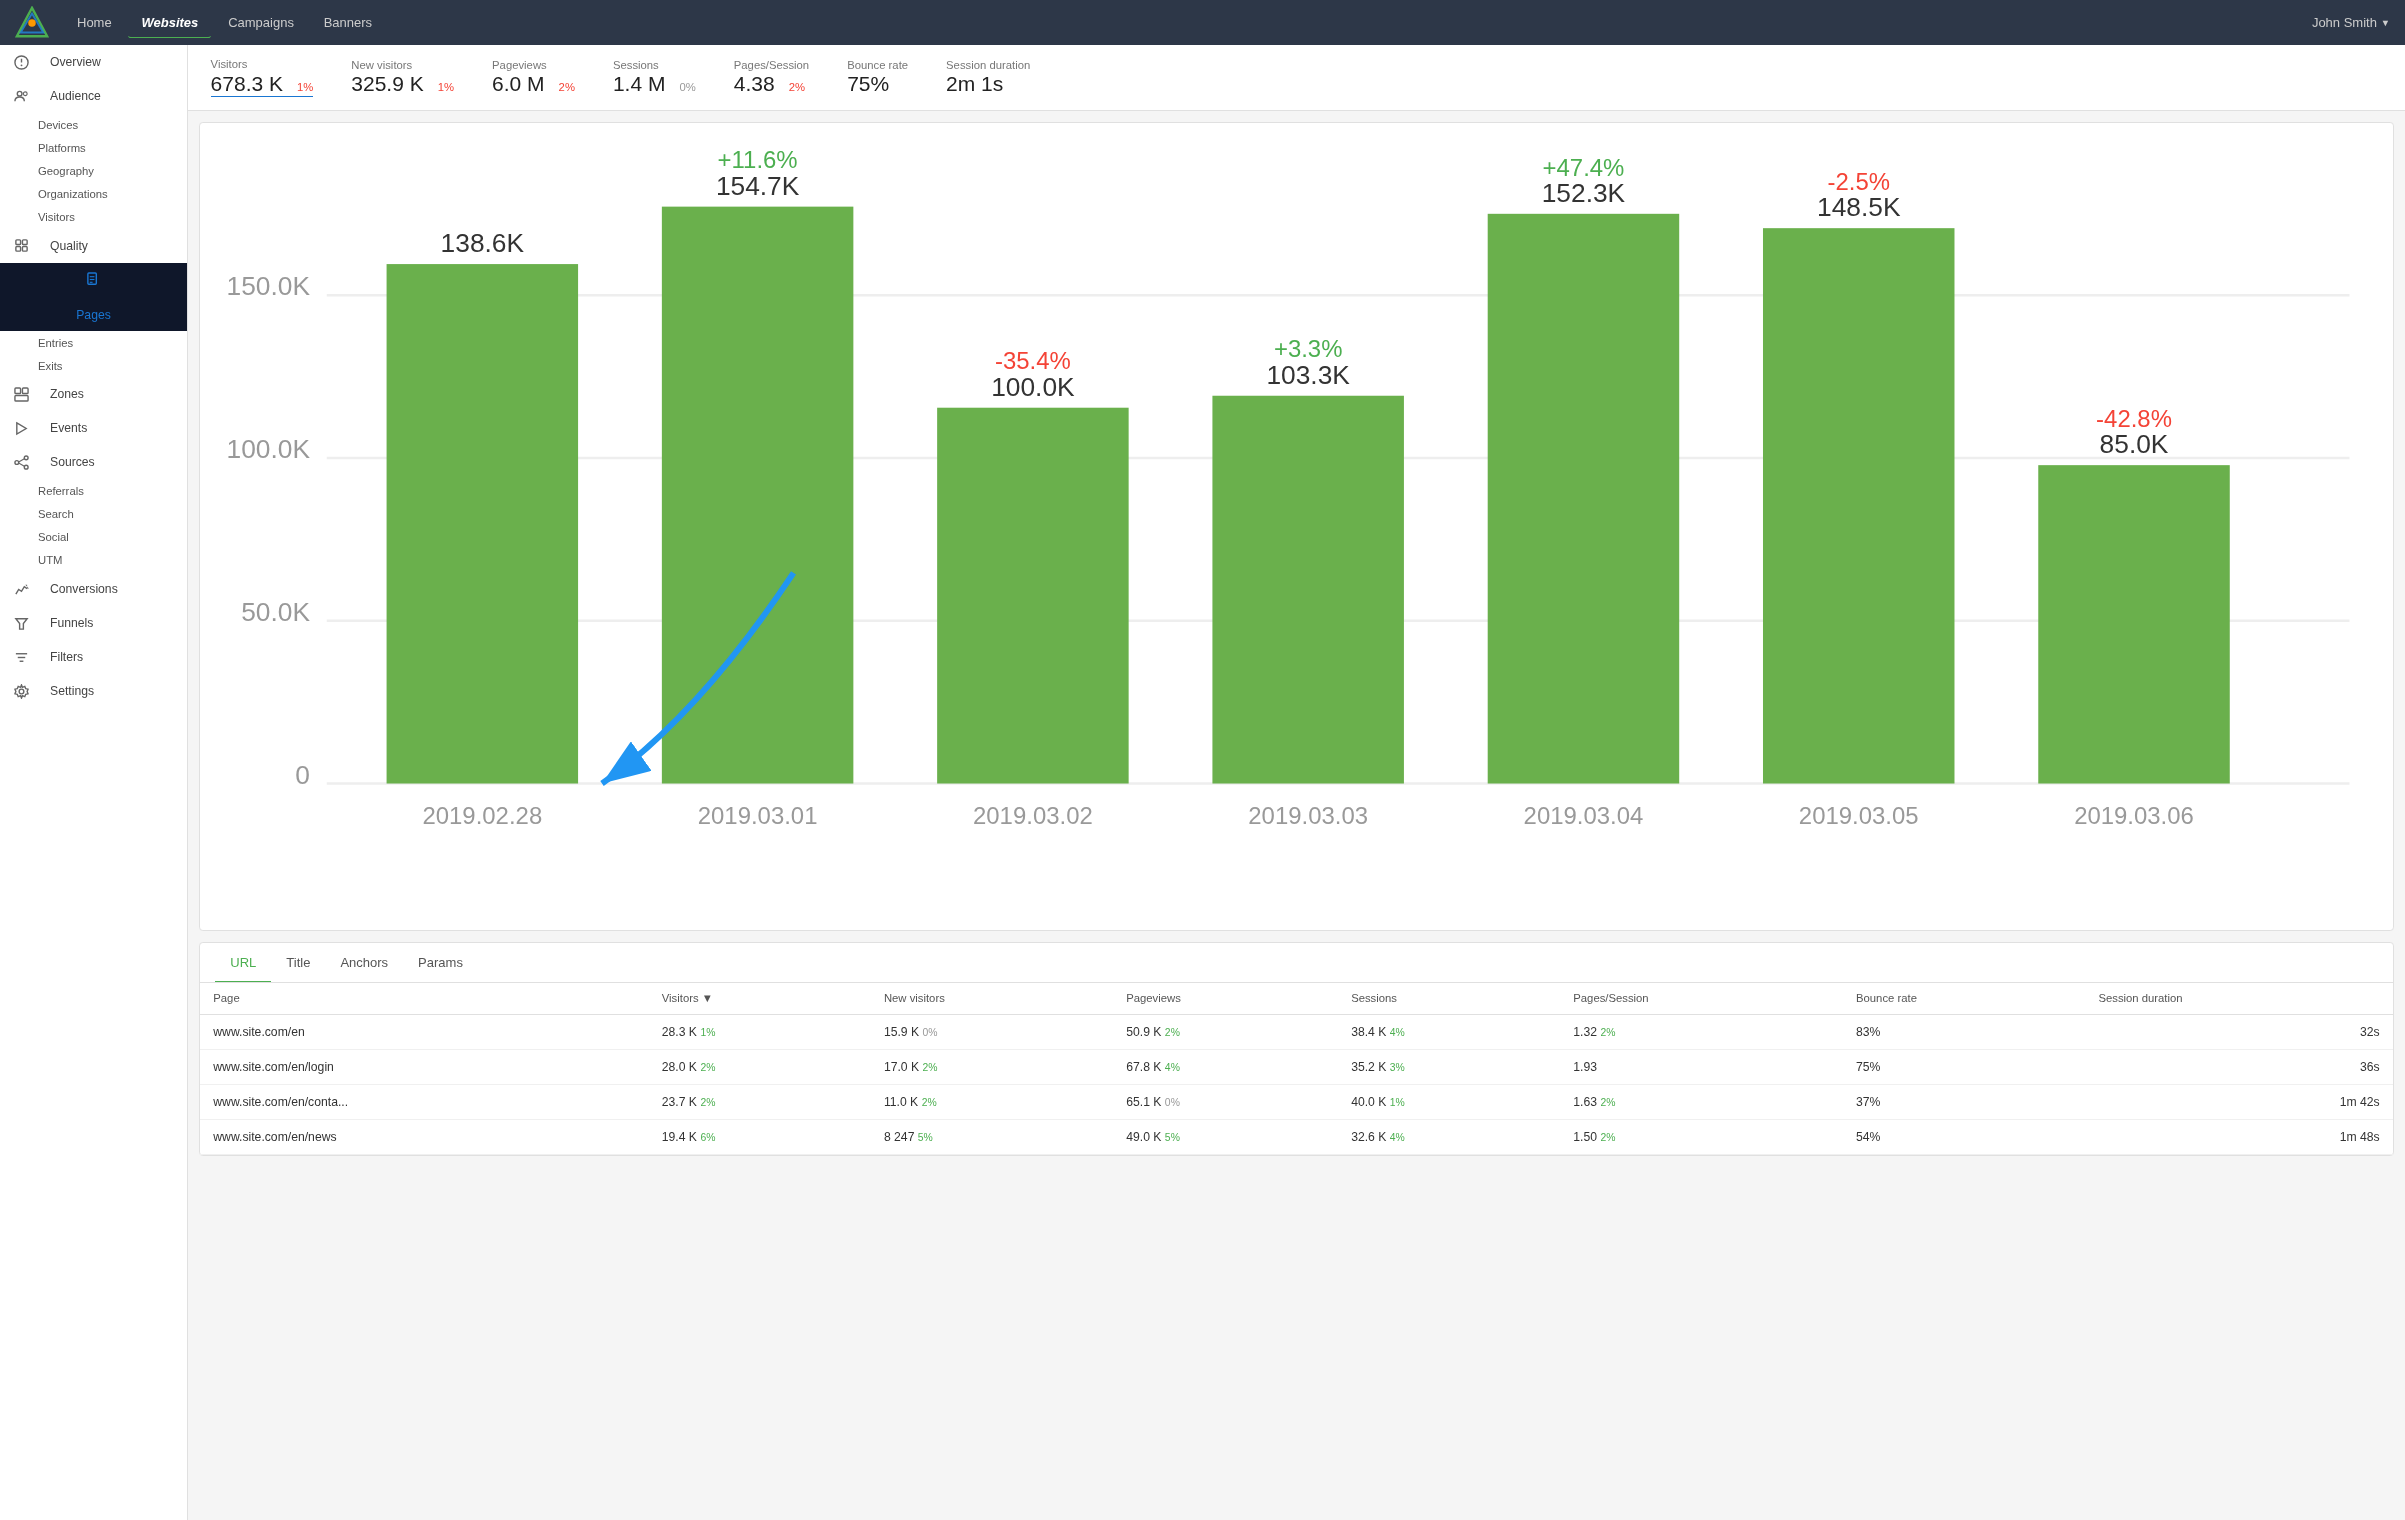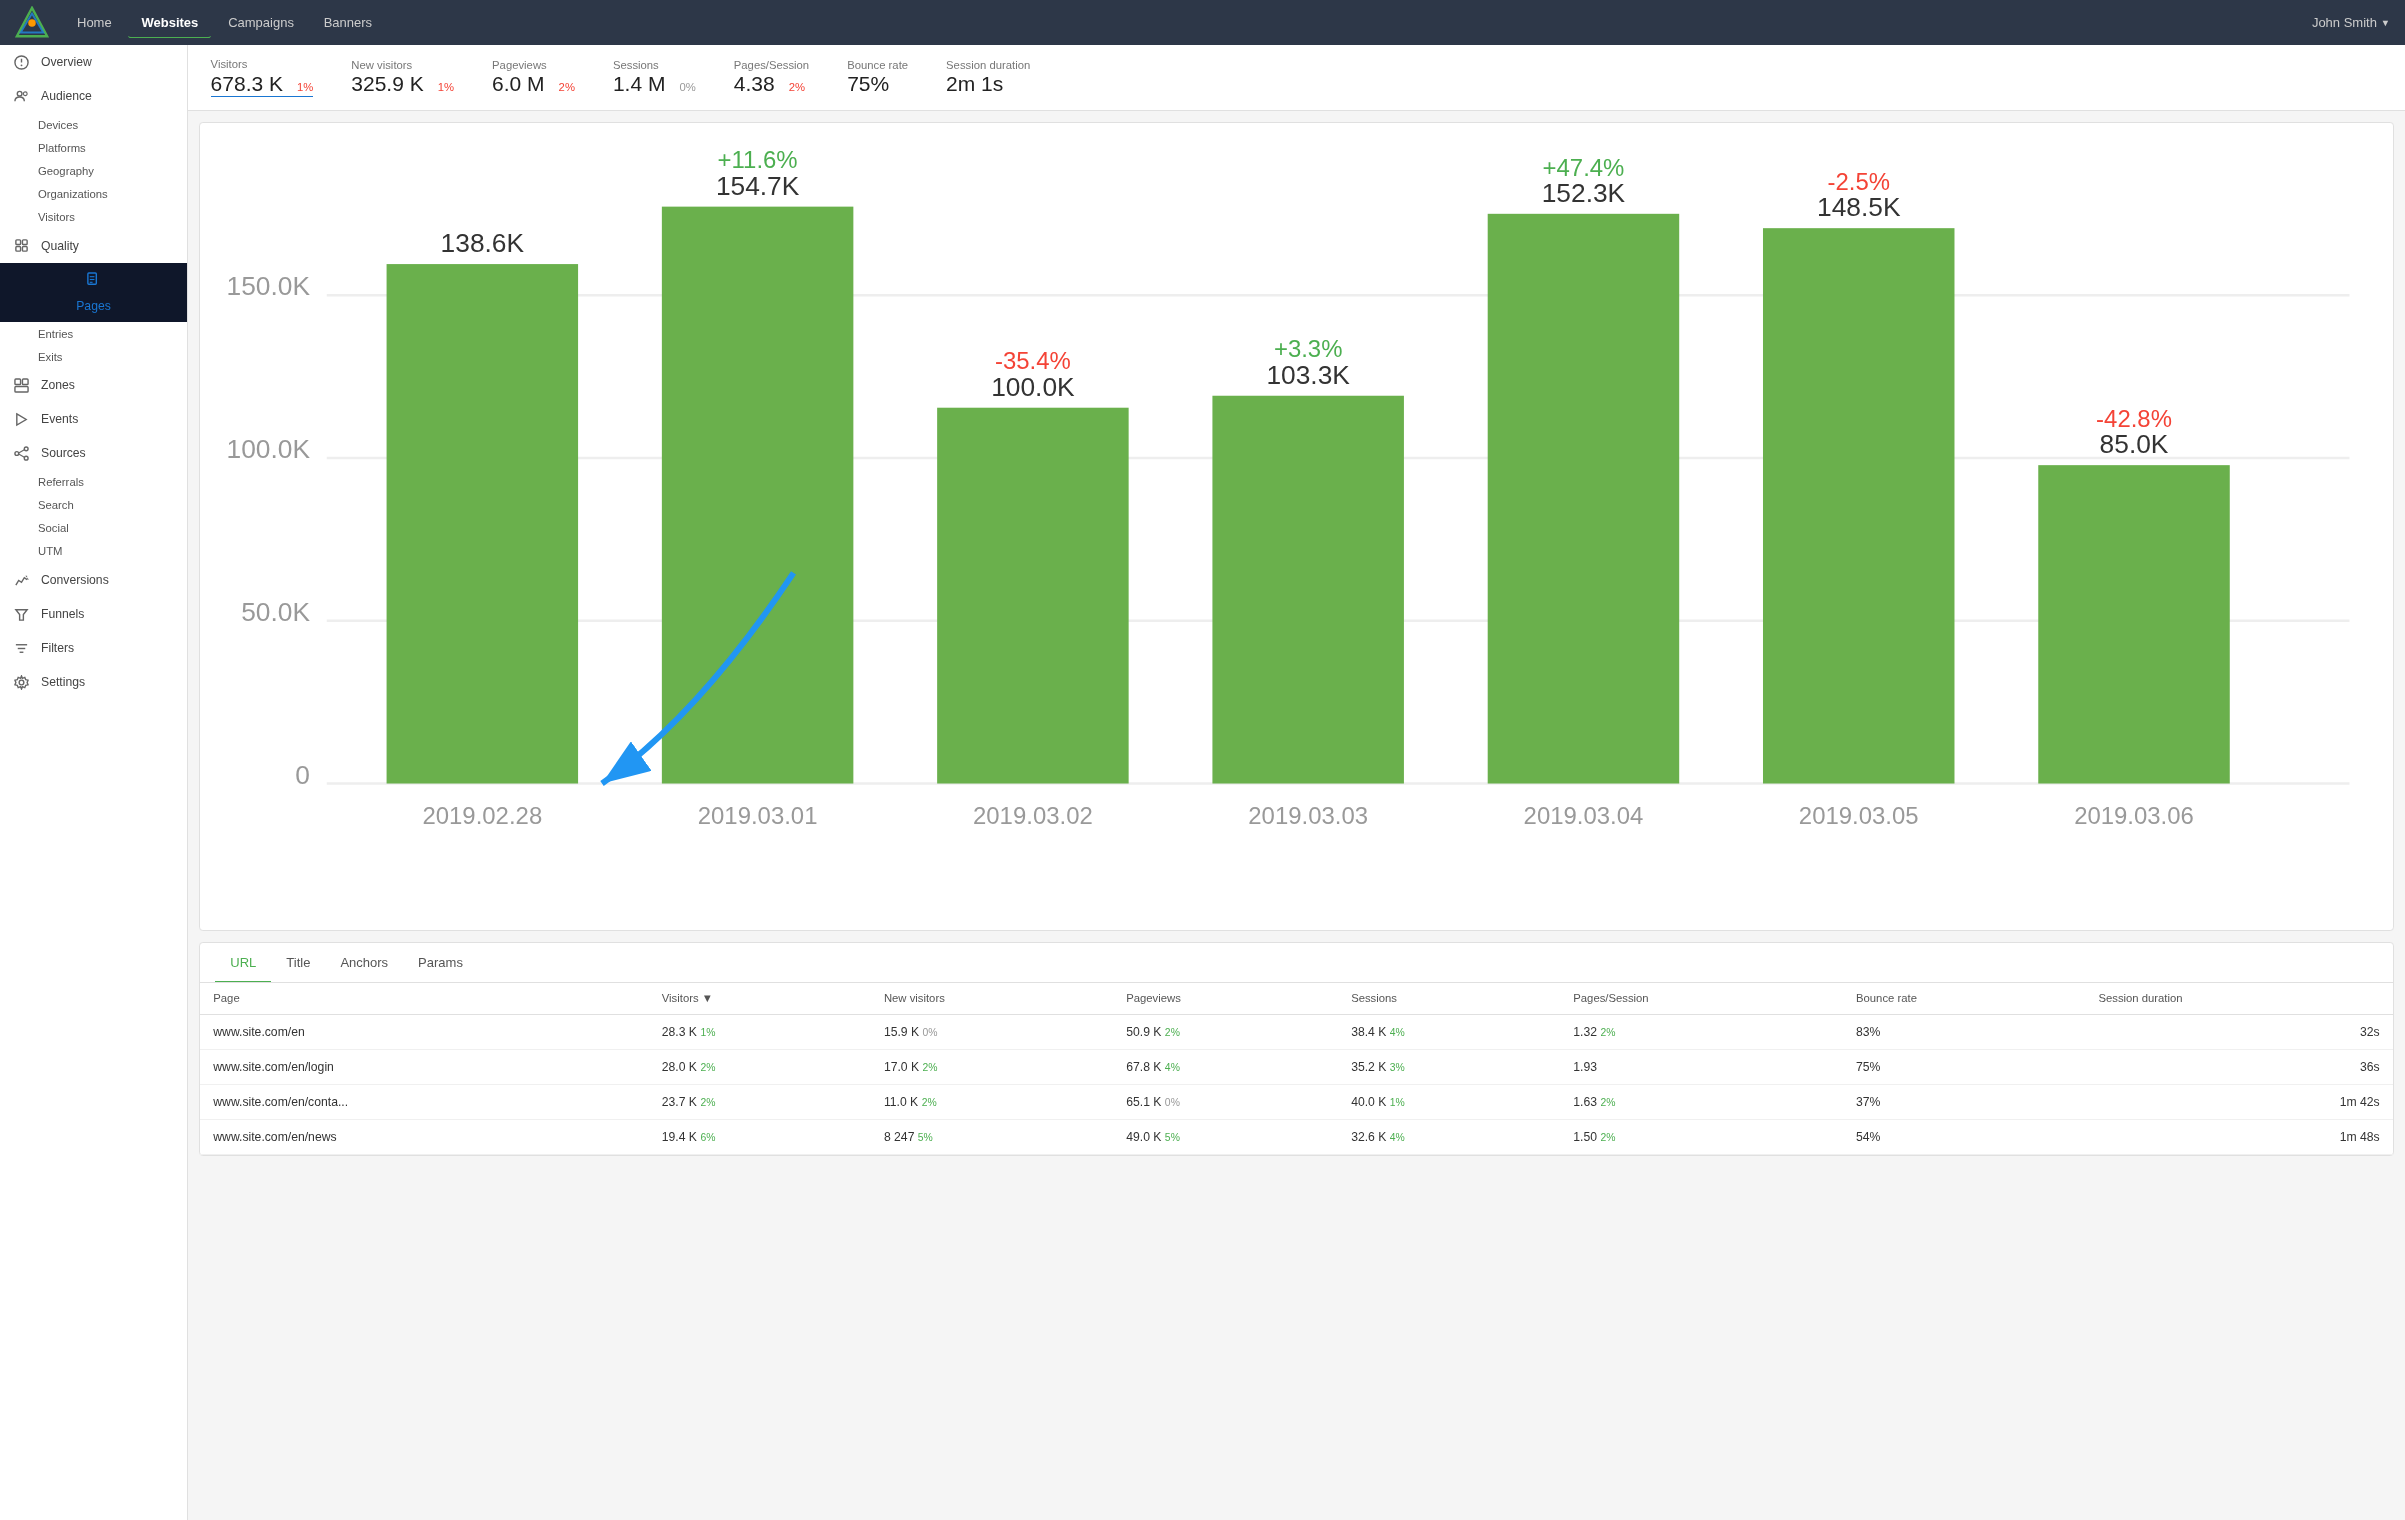--- a/index.html
+++ b/index.html
@@ -4,29 +4,29 @@
   <style>
     * { margin: 0; padding: 0; box-sizing: border-box; }
     body { font-family: 'Segoe UI', Arial, sans-serif; font-size: 12.2px; background: #f5f5f5; color: #333; display: flex; flex-direction: column; height: 100vh; overflow: hidden; }
 
     
     .topnav { background: #2d3748; display: flex; align-items: center; padding: 8px 15px; height: 45px; flex-shrink: 0; }
     .topnav-logo { width: 34px; height: 34px; margin-right: 15px; }
     .topnav-logo svg { width: 34px; height: 34px; }
     .topnav-links { display: flex; align-items: center; flex: 1; gap: 3.8px; }
     .topnav-link { color: #ccc; padding: 7.5px 13px; text-decoration: none; font-size: 13px; cursor: pointer; border-radius: 2.8px; }
-    .topnav-link.active { color: #fff; font-weight: 600; border-bottom: 1.9px solid #4caf50; }
+    .topnav-link.active { color: #fff; font-weight: 600; border-bottom: 1.9px solid #4caf50; font-style: italic; }
     .topnav-user { color: #ccc; font-size: 13px; cursor: pointer; display: flex; align-items: center; gap: 3.8px; }
 
     
     .layout { display: flex; flex: 1; overflow: hidden; }
 
     
     .sidebar { width: 188px; background: #fff; border-right: 0.9px solid #e0e0e0; overflow-y: auto; flex-shrink: 0; }
-    .sidebar-item { display: flex; align-items: center; gap: 11px; padding: 8.5px 13px; cursor: pointer; color: #444; font-size: 12.2px; }
+    .sidebar-item { display: flex; align-items: center; gap: 20px; padding: 8.5px 13px; cursor: pointer; color: #444; font-size: 12.2px; }
     .sidebar-item.active { background: #0f172a; color: #1976d2; flex-direction: column; }
     .sidebar-item .icon { width: 17px; height: 17px; display: flex; align-items: center; justify-content: center; color: #666; flex-shrink: 0; }
     .sidebar-item.active .icon { color: #1976d2; }
     .sidebar-sub { padding: 5.6px 13px 5.6px 38px; cursor: pointer; color: #555; font-size: 11.3px; }
 
     
     .main { flex: 1; overflow-y: auto; background: #f5f5f5; }
 
     
     .stats-bar { background: #fff; display: flex; align-items: center; padding: 13px 22.6px; border-bottom: 0.9px solid #e0e0e0; gap: 38px; }

